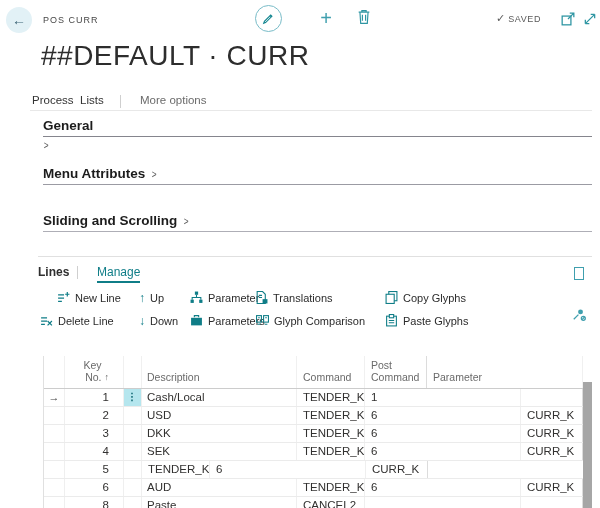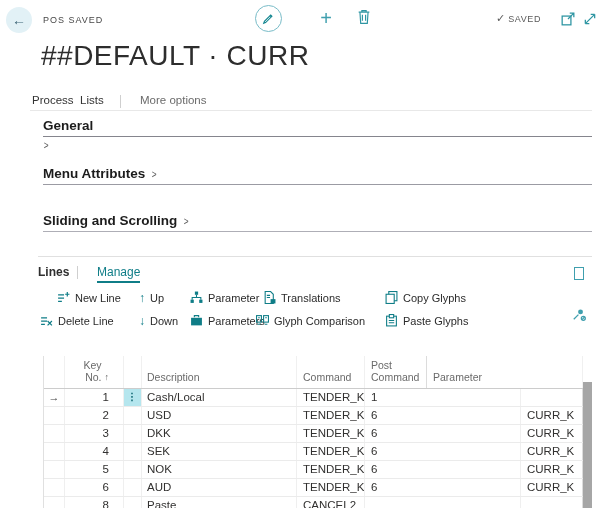--- a/index.html
+++ b/index.html
@@ -68,21 +68,21 @@
   svg{display:block;}
 </style>
 </head>
 <body>
 
 <div id="app">
 
   <div class="abs back-btn">
     <span>←</span>
   </div>
-  <div class="abs page-type">POS SAVED</div>
+  <div class="abs page-type">POS CURR</div>
 
   <div class="abs pencil-btn">
     <span>
       <svg width="13" height="13" viewBox="0 0 13 13" fill="none" stroke="currentColor" stroke-width="1.1">
         <path d="M3.6 10.6l-1.9.7.7-1.9 6.3-6.3 1.2 1.2z"></path>
           <path d="M8.1 3.7l1.2 1.2"></path>
       </svg>
     </span>
   </div>
   <div class="abs plus-btn">
@@ -168,21 +168,21 @@
       <span class="ticon">
         <svg width="13" height="13" viewBox="0 0 12 12" fill="none" stroke="currentColor" stroke-width="1">
           <rect x="4.5" y="0.5" width="3" height="3" fill="currentColor" stroke="none"></rect>
           <rect x="0.5" y="8" width="3" height="3" fill="currentColor" stroke="none"></rect>
           <rect x="8.5" y="8" width="3" height="3" fill="currentColor" stroke="none"></rect>
           <path d="M6 3.5V6M2 8V6h8v2"></path>
         </svg>
       </span>
       <span>Parameter</span>
     </div>
-    <div class="tb-item" style="left:263px;">
+    <div class="tb-item" style="left:255px;">
       <span class="ticon">
         <svg width="13" height="13" viewBox="0 0 12 12" fill="none" stroke="currentColor" stroke-width="1">
           <path d="M2 .5h5L9.5 3v8.5H2z"></path>
             <path d="M3.5 4h3M3.5 6h3"></path>
           <rect x="7" y="7.5" width="4.5" height="4" fill="currentColor" stroke="none"></rect>
         </svg>
       </span>
       <span>Translations</span>
     </div>
     <div class="tb-item" style="left:385px;">
@@ -297,21 +297,20 @@
           <div class="tcell c2"></div>
           <div class="tcell c3">SEK</div>
           <div class="tcell c4">TENDER_K</div>
           <div class="tcell c5">6</div>
           <div class="tcell c6">CURR_K</div>
         </div>
         <div class="trow">
           <div class="tcell c0 ind"></div>
           <div class="tcell c1">5</div>
           <div class="tcell c2"></div>
-          <div class="tcell c3">NOK</div>
           <div class="tcell c4">TENDER_K</div>
           <div class="tcell c5">6</div>
           <div class="tcell c6">CURR_K</div>
         </div>
         <div class="trow">
           <div class="tcell c0 ind"></div>
           <div class="tcell c1">6</div>
           <div class="tcell c2"></div>
           <div class="tcell c3">AUD</div>
           <div class="tcell c4">TENDER_K</div>

